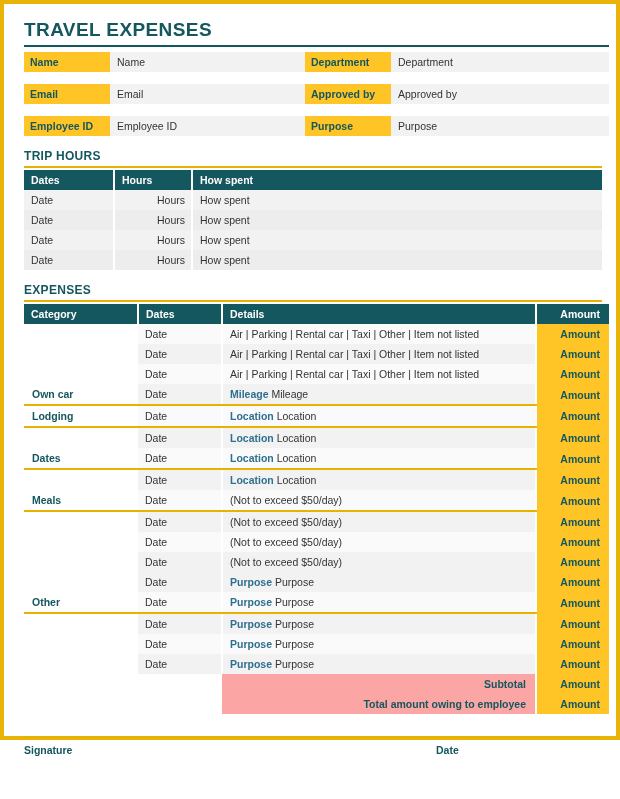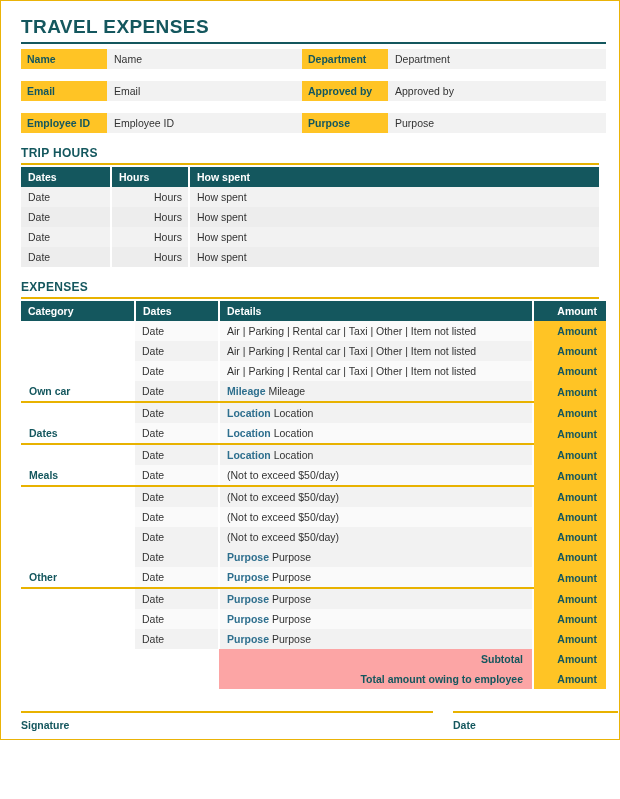--- a/index.html
+++ b/index.html
@@ -11,21 +11,21 @@
     width: 620px;
     height: 799px;
     font-family: "Liberation Sans", sans-serif;
     color: #1a1a1a;
     overflow: hidden;
   }
   .page {
     box-sizing: border-box;
     width: 620px;
     height: 740px;
-    border: 1px solid #eab308;
+    border: 4px solid #eab308;
     padding: 12px 14px 0 20px;
     position: relative;
     background: #ffffff;
   }
 
   
   .doc-title {
     font-size: 19px;
     font-weight: bold;
     color: #14575E;
@@ -165,21 +165,21 @@
     font-weight: bold;
     text-align: right;
     padding-right: 9px;
   }
 
   
   .sign-area {
     display: flex;
     width: 585px;
     margin-top: 22px;
-    gap: 20px;
+    gap: 0;
   }
   .sign-block { flex: 0 0 412px; }
   .date-block { flex: 0 0 165px; }
   .sign-line {
     height: 2px;
     background: #E8B200;
   }
   .sign-label {
     font-size: 10.5px;
     font-weight: bold;
@@ -285,20 +285,26 @@
           <td class="date">Date</td>
           <td class="det"><span class="det-plain">Air  |  Parking  |  Rental car  |  Taxi  |  Other  |  Item not listed</span></td>
           <td class="amt">Amount</td>
         </tr>
         <tr class="group-end">
           <td class="cat">Own car</td>
           <td class="date">Date</td>
           <td class="det"><span class="det-label">Mileage</span> <span class="det-plain">Mileage</span></td>
           <td class="amt">Amount</td>
         </tr>
+        <tr class="row-white group-end">
+          <td class="cat">Lodging</td>
+          <td class="date">Date</td>
+          <td class="det"><span class="det-label">Location</span> <span class="det-plain">Location</span></td>
+          <td class="amt">Amount</td>
+        </tr>
         <tr>
           <td class="cat"></td>
           <td class="date">Date</td>
           <td class="det"><span class="det-label">Location</span> <span class="det-plain">Location</span></td>
           <td class="amt">Amount</td>
         </tr>
         <tr class="row-white group-end">
           <td class="cat">Dates</td>
           <td class="date">Date</td>
           <td class="det"><span class="det-label">Location</span> <span class="det-plain">Location</span></td>

